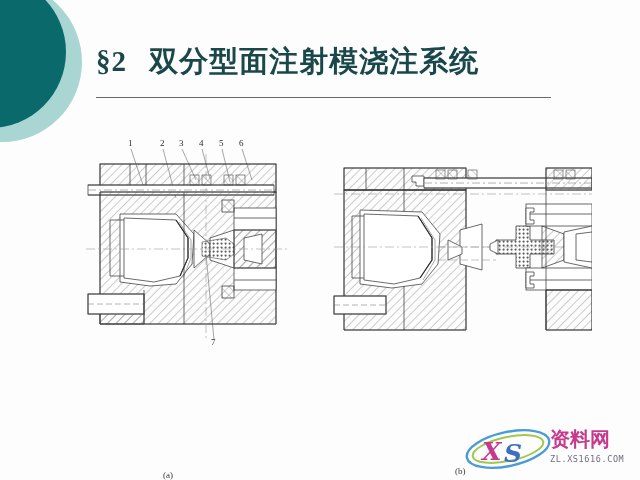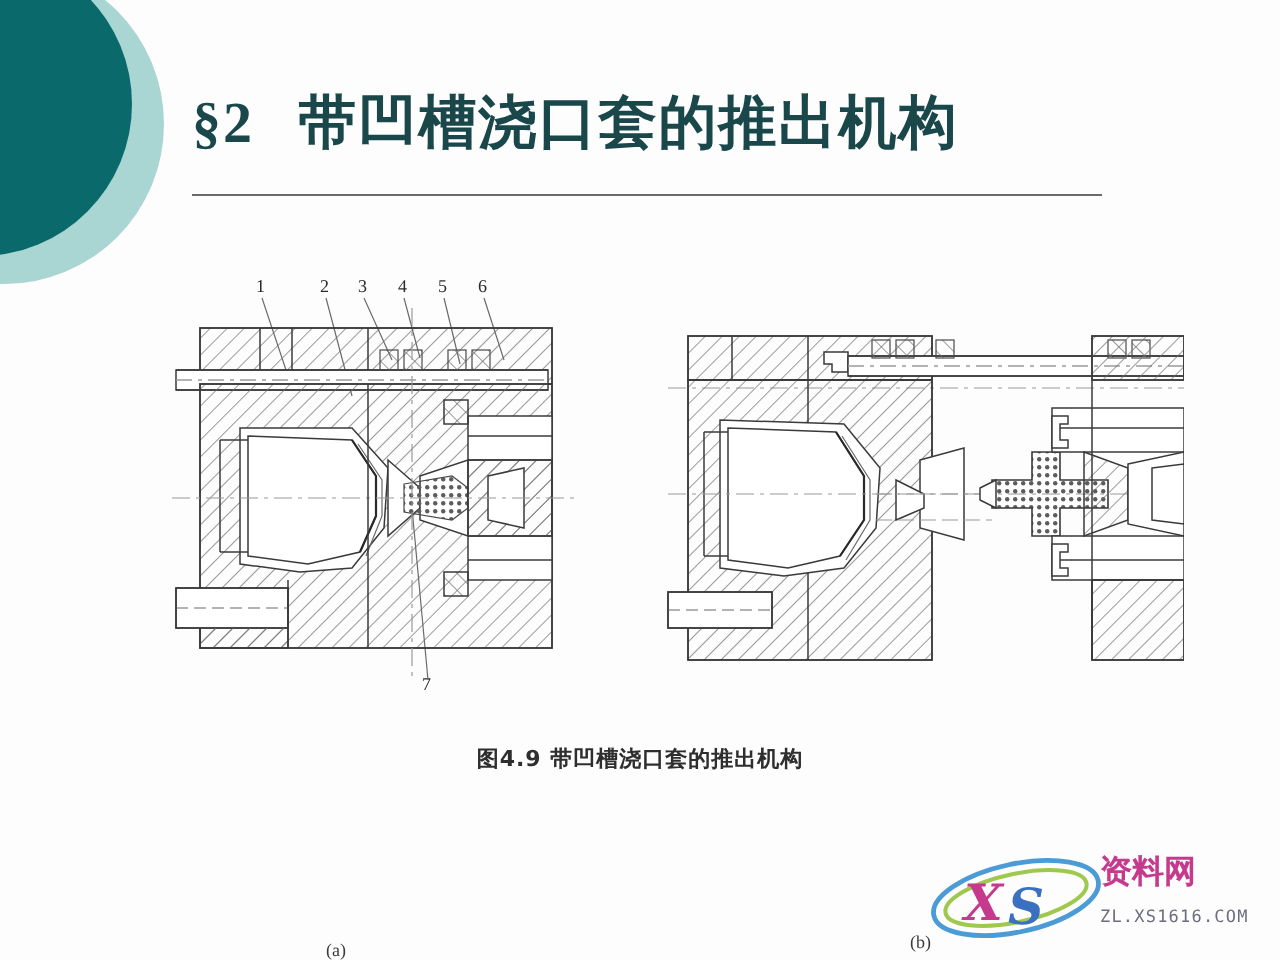--- a/index.html
+++ b/index.html
@@ -57,42 +57,42 @@
   .cap-line{font-size:9.5px;letter-spacing:.3px;line-height:1.55;}
 
   
   .watermark{position:absolute;left:462px;top:424px;width:172px;height:54px;}
   .wm-xs{
     position:absolute;left:0;top:4px;width:92px;height:42px;
   }
   .wm-text{
     position:absolute;left:88px;top:2px;
     font-family:"DejaVu Sans","Liberation Sans",sans-serif;
-    font-weight:bold;font-size:16px;color:#c63a8e;letter-spacing:0px;
+    font-weight:bold;font-size:20px;color:#c63a8e;letter-spacing:0px;
     white-space:nowrap;
   }
   .wm-url{
     position:absolute;left:88px;top:30px;
     font-family:"DejaVu Sans Mono","Liberation Mono",monospace;
     font-size:8.5px;color:#6d6d80;letter-spacing:.6px;white-space:nowrap;
   }
 </style>
 </head>
 <body>
 
 <div class="slide">
 
   <div class="deco">
     <div class="circ-light"></div>
     <div class="circ-dark"></div>
   </div>
 
   <div class="title-wrap">
     <div class="title">
-      <span class="sect">§2</span>&nbsp;&nbsp;<span>带凹槽浇口套的推出机构</span>
+      <span class="sect">§2</span>&nbsp;&nbsp;<span>双分型面注射模浇注系统</span>
     </div>
     <div class="title-rule"></div>
   </div>
 
   <div class="figures">
 
     <div class="fig fig-a">
       <svg viewBox="0 0 206 218" xmlns="http://www.w3.org/2000/svg">
         <defs>
           <pattern id="hA" width="6" height="6" patternTransform="rotate(45)" patternUnits="userSpaceOnUse">
@@ -270,21 +270,20 @@
           <line x1="216" y1="42" x2="216" y2="182"></line>
         </g>
       </svg>
     </div>
 
     <span class="sublabel sub-a">(a)</span>
     <span class="sublabel sub-b">(b)</span>
   </div>
 
   <div class="caption">
-    <div class="cap-title">图4.9   带凹槽浇口套的推出机构</div>
   </div>
 
   <div class="watermark">
     <svg class="wm-xs" viewBox="0 0 92 42" xmlns="http://www.w3.org/2000/svg">
       <ellipse cx="46" cy="21" rx="42" ry="17" fill="none" stroke="#4b9bd6" stroke-width="2.4" transform="rotate(-12 46 21)"></ellipse>
       <ellipse cx="46" cy="21" rx="36" ry="12" fill="none" stroke="#9ec84e" stroke-width="2" transform="rotate(-12 46 21)"></ellipse>
       <text x="20" y="32" font-family="DejaVu Serif, serif" font-style="italic" font-weight="bold" font-size="25" fill="#c63a8e">X</text>
       <text x="42" y="34" font-family="DejaVu Serif, serif" font-style="italic" font-weight="bold" font-size="25" fill="#3b6fc0">S</text>
     </svg>
     <div class="wm-text">资料网</div>

